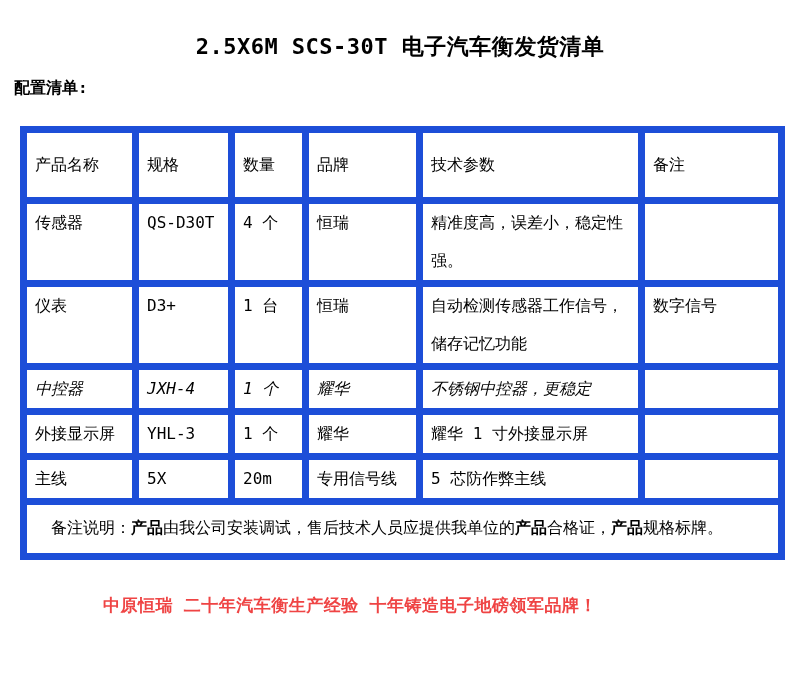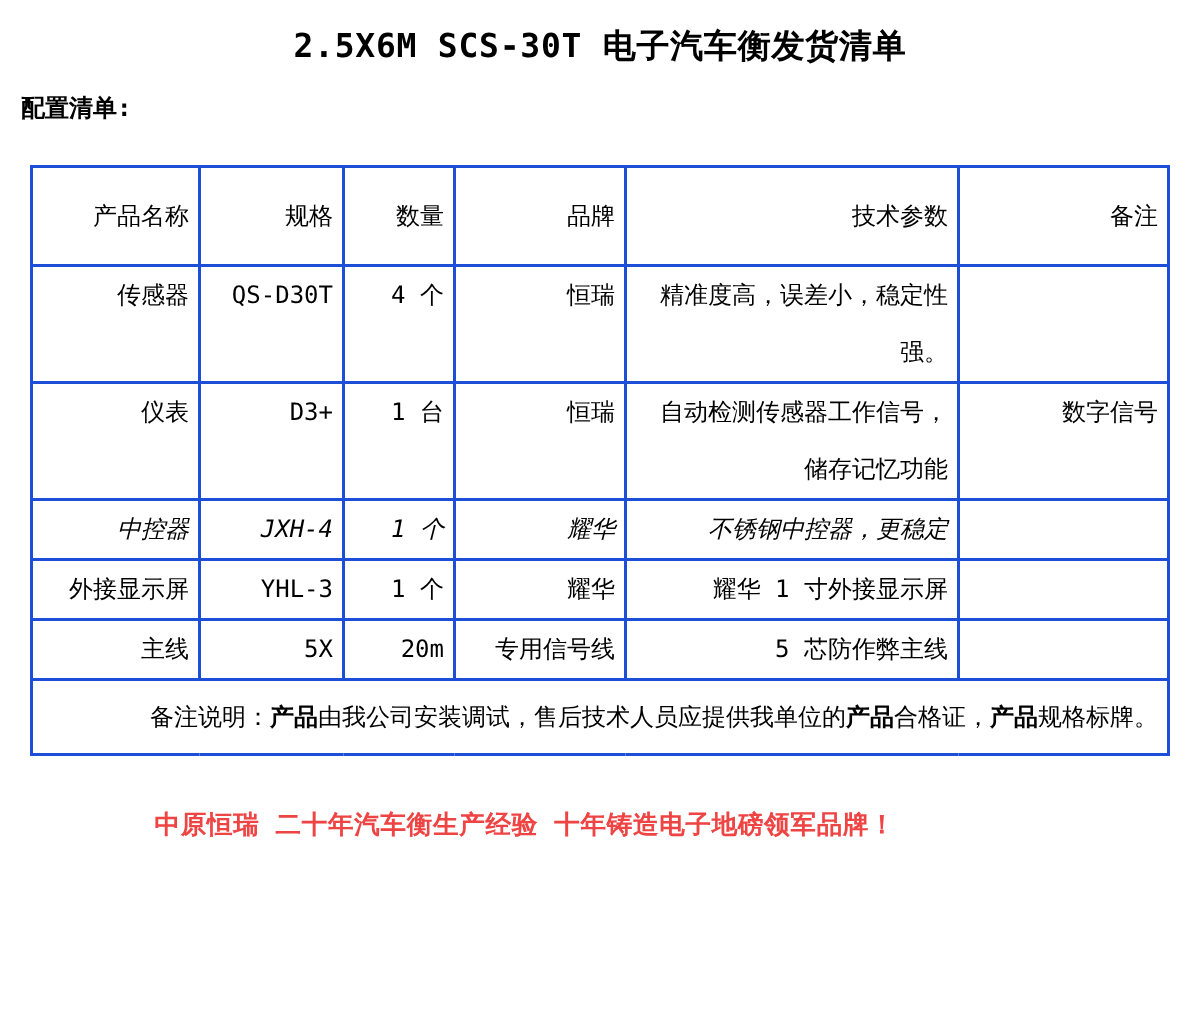--- a/index.html
+++ b/index.html
@@ -10,66 +10,66 @@
     font-family: "DejaVu Sans Mono", "Liberation Sans", sans-serif;
   }
   .page {
     position: relative;
     width: 800px;
     height: 686px;
     overflow: hidden;
     background: #ffffff;
   }
   .title {
-    margin: 0;
+    margin: 16px;
     padding-top: 16px;
     text-align: center;
     font-size: 22px;
     font-weight: bold;
     letter-spacing: 0.5px;
   }
   .config-label {
     margin: 16px 12px 0 14px;
     font-size: 16px;
     font-weight: bold;
   }
   table.spec-table {
     margin: 27px 0 0 20px;
     border-collapse: collapse;
     table-layout: fixed;
     width: 758px;
     font-size: 16px;
   }
   table.spec-table td {
-    border: 2px solid #1d4ed8;
+    border: 7px solid #1d4ed8;
     padding: 0 6px 0 8px;
     vertical-align: top;
     line-height: 38px;
     overflow: hidden;
-    text-align: right;
   }
   table.spec-table tr.header-row td {
     vertical-align: middle;
     line-height: normal;
     height: 64px;
   }
   .row-h118 { height: 118px; }
   .row-h76  { height: 76px; }
   .row-h78  { height: 78px; }
   .row-h40  { height: 40px; font-style: italic; }
   .row-h41  { height: 34px; }
   .row-h37  { height: 37px; }
   .params-cell, .remark-cell {
     white-space: pre-line;
   }
   tr.note-row td {
     vertical-align: middle;
     line-height: 22px;
     height: 48px;
     padding-left: 24px;
+    font-family: Liberation Mono, monospace;
   }
   .bold-seg { font-weight: bold; }
   .slogan-wrap {
     width: 700px;
     margin-top: 34px;
     text-align: center;
   }
   .slogan {
     font-size: 17px;
     font-weight: bold;

